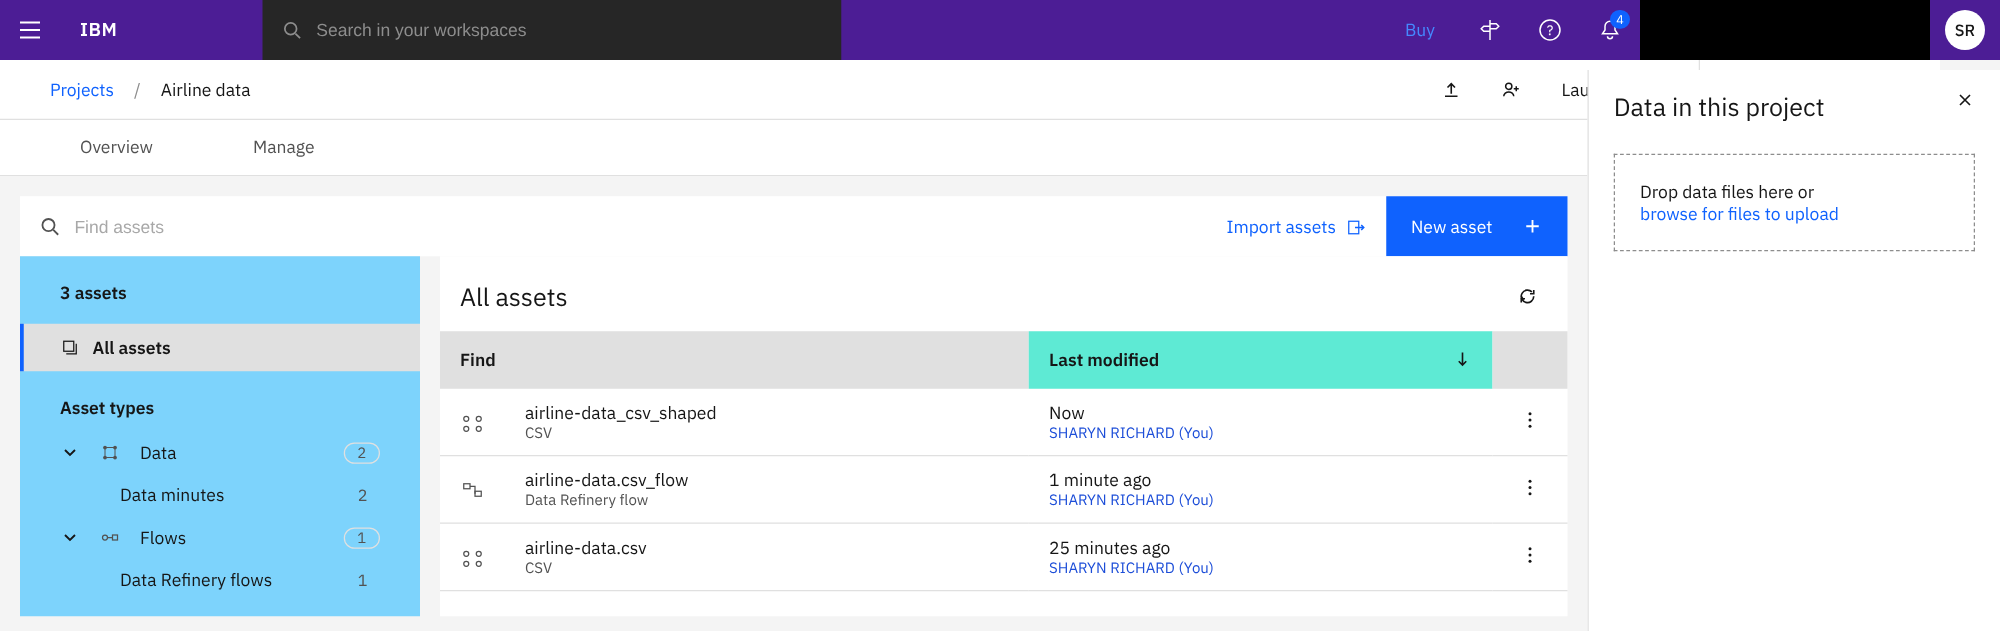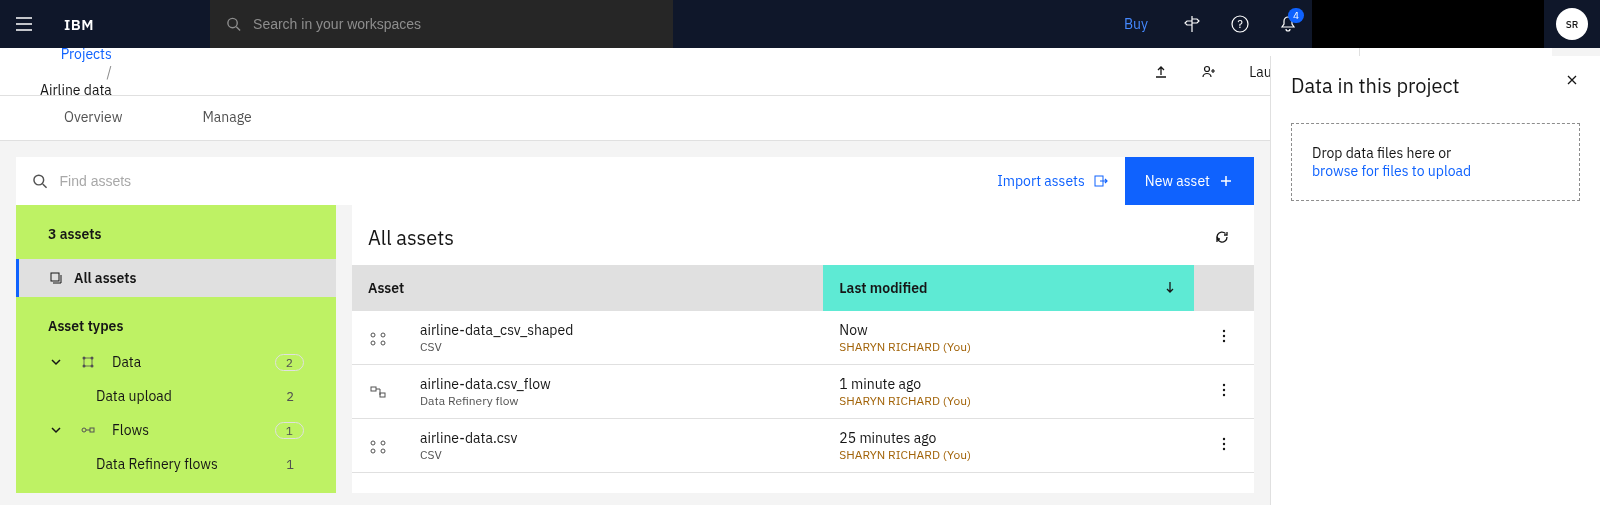--- a/index.html
+++ b/index.html
@@ -1,32 +1,32 @@
 <!DOCTYPE html>
 <html><head>
 <meta charset="utf-8">
 <style>
 * { box-sizing: border-box; margin: 0; padding: 0; }
 body { font-family: "IBM Plex Sans", -apple-system, BlinkMacSystemFont, sans-serif; font-size: 14px; color: #161616; background: #fff; width: 1600px; }
-.topbar { height: 48px; background: #0f172a; display: flex; align-items: center; color: #fff; }
+.topbar { height: 48px; background: #4c1d95; display: flex; align-items: center; color: #fff; }
 .topbar .menu-btn { width: 48px; height: 48px; display: flex; align-items: center; justify-content: center; cursor: pointer; }
 .topbar .logo { font-weight: 600; font-size: 15px; letter-spacing: 0.5px; padding: 0 16px; }
 .topbar .spacer1 { width: 100px; }
 .topbar .search-area { flex: 1; height: 48px; background: #262626; display: flex; align-items: center; padding: 0 16px; max-width: 720px; }
 .topbar .search-area input { background: transparent; border: none; outline: none; color: #c6c6c6; font-size: 14px; margin-left: 12px; width: 100%; }
 .topbar .search-area input::placeholder { color: #8d8d8d; }
 .topbar .flex-grow { flex: 1; }
 .topbar .buy { color: #4589ff; padding: 0 20px; height: 48px; display: flex; align-items: center; cursor: pointer; }
 .topbar .icon-btn { width: 48px; height: 48px; display: flex; align-items: center; justify-content: center; cursor: pointer; position: relative; }
 .topbar .badge { position: absolute; top: 8px; right: 8px; background: #0f62fe; color: #fff; border-radius: 8px; font-size: 10px; padding: 1px 5px; }
 .topbar .dark-block { width: 232px; height: 48px; background: #000; }
 .topbar .region { padding: 0 20px; height: 48px; display: flex; align-items: center; gap: 8px; cursor: pointer; }
-.topbar .avatar { width: 32px; height: 32px; border-radius: 50%; background: #fff; color: #161616; display: flex; align-items: center; justify-content: center; font-size: 10px; font-weight: 500; margin: 0 12px; text-align: center; }
+.topbar .avatar { width: 32px; height: 32px; border-radius: 50%; background: #fff; color: #161616; display: flex; align-items: center; justify-content: center; font-size: 13px; font-weight: 500; margin: 0 12px; text-align: center; }
 .subheader { height: 48px; display: flex; align-items: center; justify-content: space-between; padding: 0 0 0 40px; border-bottom: 1px solid #e0e0e0; }
-.breadcrumb { display: flex; align-items: flex-end; gap: 0; font-size: 14px; flex-direction: column; }
+.breadcrumb { display: flex; align-items: center; gap: 16px; font-size: 14px; }
 .breadcrumb a { color: #0f62fe; text-decoration: none; }
 .breadcrumb .sep { color: #8d8d8d; }
 .subheader-actions { display: flex; align-items: center; height: 100%; }
 .subheader-actions .act { width: 48px; height: 48px; display: flex; align-items: center; justify-content: center; cursor: pointer; color: #161616; }
 .subheader-actions .launch { padding: 0 16px; display: flex; align-items: center; gap: 6px; cursor: pointer; height: 48px; }
 .subheader-actions .group-border { border-left: 1px solid #e0e0e0; height: 48px; display: flex; }
 .subheader-actions .act.disabled { color: #c6c6c6; cursor: default; }
 .subheader-actions .act.active { border-bottom: 3px solid #0f62fe; background: #f4f4f4; }
 .tabs { display: flex; padding-left: 24px; border-bottom: 1px solid #e0e0e0; }
 .tabs .tab { padding: 12px 40px; cursor: pointer; font-size: 14px; color: #525252; border-bottom: 2px solid transparent; }
@@ -35,24 +35,24 @@
 .left-panel { width: 1270px; padding: 16px; }
 .right-panel { flex: 1; background: #fff; border-left: 1px solid #e0e0e0; padding: 16px 20px; margin-top: -40px; }
 .right-panel .rp-head { display: flex; justify-content: space-between; margin-bottom: 24px; }
 .right-panel .rp-head h2 { font-size: 20px; font-weight: 400; }
 .dropzone { border: 1px dashed #8d8d8d; padding: 20px; font-size: 14px; }
 .dropzone a { color: #0f62fe; text-decoration: none; }
 .toolbar-row { display: flex; align-items: center; background: #fff; height: 48px; margin-bottom: 0; }
 .toolbar-row .find { flex: 1; display: flex; align-items: center; padding: 0 16px; gap: 12px; }
 .toolbar-row .find input { border: none; outline: none; font-size: 14px; width: 100%; }
 .toolbar-row .find input::placeholder { color: #a8a8a8; }
-.toolbar-row .import { color: #0f62fe; padding: 0 16px; display: flex; align-items: center; gap: 8px; cursor: pointer; }
-.toolbar-row .new-asset { background: #0f62fe; color: #fff; height: 48px; padding: 0 20px; display: flex; align-items: center; gap: 8px; cursor: pointer; }
+.toolbar-row .import { color: #0f62fe; padding: 0 16px; display: flex; align-items: flex-end; gap: 8px; cursor: pointer; }
+.toolbar-row .new-asset { background: #0f62fe; color: #fff; height: 48px; padding: 0 20px; display: flex; align-items: center; gap: 24px; cursor: pointer; }
 .content-row { display: flex; }
-.sidebar { width: 320px; background: #bef264; padding: 12px 0; }
+.sidebar { width: 320px; background: #7dd3fc; padding: 12px 0; }
 .sidebar .nassets { padding: 8px 32px 16px; font-weight: 600; font-size: 14px; }
 .sidebar .row { padding: 10px 32px; display: flex; align-items: center; gap: 10px; cursor: pointer; }
 .sidebar .row.selected { background: #e0e0e0; border-left: 3px solid #0f62fe; padding-left: 29px; font-weight: 600; }
 .sidebar .section-title { padding: 20px 32px 10px; font-weight: 600; font-size: 14px; }
 .sidebar .tree-row { padding: 8px 32px 8px 32px; display: flex; align-items: center; gap: 16px; cursor: pointer; position: relative; }
 .sidebar .tree-row .count-pill { margin-left: auto; border: 1px solid #e0e0e0; border-radius: 12px; padding: 0 10px; font-size: 12px; color: #525252; }
 .sidebar .tree-sub { padding: 8px 32px 8px 80px; display: flex; align-items: center; cursor: pointer; }
 .sidebar .tree-sub .count { margin-left: auto; font-size: 13px; color: #525252; padding-right: 10px; }
 .table-area { flex: 1; background: #fff; margin-left: 16px; }
 .table-area .ta-head { padding: 16px 16px 12px; display: flex; justify-content: space-between; align-items: center; }
@@ -61,21 +61,21 @@
 .table-area th { text-align: left; padding: 14px 16px; background: #e0e0e0; font-weight: 600; font-size: 14px; }
 .table-area th.sorted { background: #5eead4; }
 .table-area th .sort-ic { float: right; }
 .table-area th.menu-col { width: 60px; }
 .table-area td { padding: 10px 16px; border-bottom: 1px solid #e0e0e0; vertical-align: middle; }
 .table-area td.icon-cell { width: 48px; color: #525252; }
 .table-area td.menu-cell { width: 60px; text-align: center; }
 .table-area .asset-name { font-size: 14px; color: #161616; }
 .table-area .asset-sub { font-size: 12px; color: #525252; }
 .table-area .mod-time { font-size: 14px; }
-.table-area .mod-user { font-size: 12px; color: #a16207; }
+.table-area .mod-user { font-size: 12px; color: #1d4ed8; }
 svg { display: block; }
 .ic16 { width: 16px; height: 16px; }
 .ic20 { width: 20px; height: 20px; }
 </style>
 </head>
 <body>
 
 <div class="topbar">
   <div class="menu-btn">
     <svg class="ic20" viewBox="0 0 20 20">
@@ -230,21 +230,21 @@
                   <circle cx="4" cy="4" r="1.5" fill="#525252"></circle>
                   <circle cx="12" cy="4" r="1.5" fill="#525252"></circle>
                   <circle cx="4" cy="12" r="1.5" fill="#525252"></circle>
                   <circle cx="12" cy="12" r="1.5" fill="#525252"></circle>
                   <path d="M4 4h8M4 12h8M4 4v8M12 4v8" stroke="#525252" stroke-width="0.8"></path>
                 </svg>
               <span>Data</span>
               <span class="count-pill">2</span>
             </div>
             <div class="tree-sub">
-              <span>Data upload</span>
+              <span>Data minutes</span>
               <span class="count">2</span>
             </div>
 
             <div class="tree-row">
               <svg class="ic16" viewBox="0 0 16 16">
                   <path d="M4 6l4 4 4-4" stroke="#161616" fill="none" stroke-width="1.5"></path>
                 </svg>
               <svg class="ic16" viewBox="0 0 16 16">
                   <circle cx="4" cy="8" r="2" stroke="#525252" fill="none"></circle>
                   <rect x="10" y="6" width="4" height="4" stroke="#525252" fill="none"></rect>
@@ -265,21 +265,21 @@
               <div style="cursor:pointer;padding:8px;">
                 <svg class="ic16" viewBox="0 0 16 16">
                     <path d="M13 8a5 5 0 1 1-1.5-3.5M13 3v3h-3" stroke="#161616" fill="none" stroke-width="1.3"></path>
                     <path d="M3 8a5 5 0 0 1 1.5 3.5M3 13v-3h3" stroke="#161616" fill="none" stroke-width="1.3"></path>
                   </svg>
               </div>
             </div>
             <table>
               <thead>
                 <tr>
-                  <th colspan="2"><span>Asset</span></th>
+                  <th colspan="2"><span>Find</span></th>
                   <th class="sorted">
                     <span>Last modified</span>
                     <span class="sort-ic">
                         <svg class="ic16" viewBox="0 0 16 16">
                           <path d="M8 3v10M5 10l3 3 3-3" stroke="#161616" fill="none" stroke-width="1.3"></path>
                         </svg>
                       </span>
                   </th>
                   <th class="menu-col"></th>
                 </tr>

